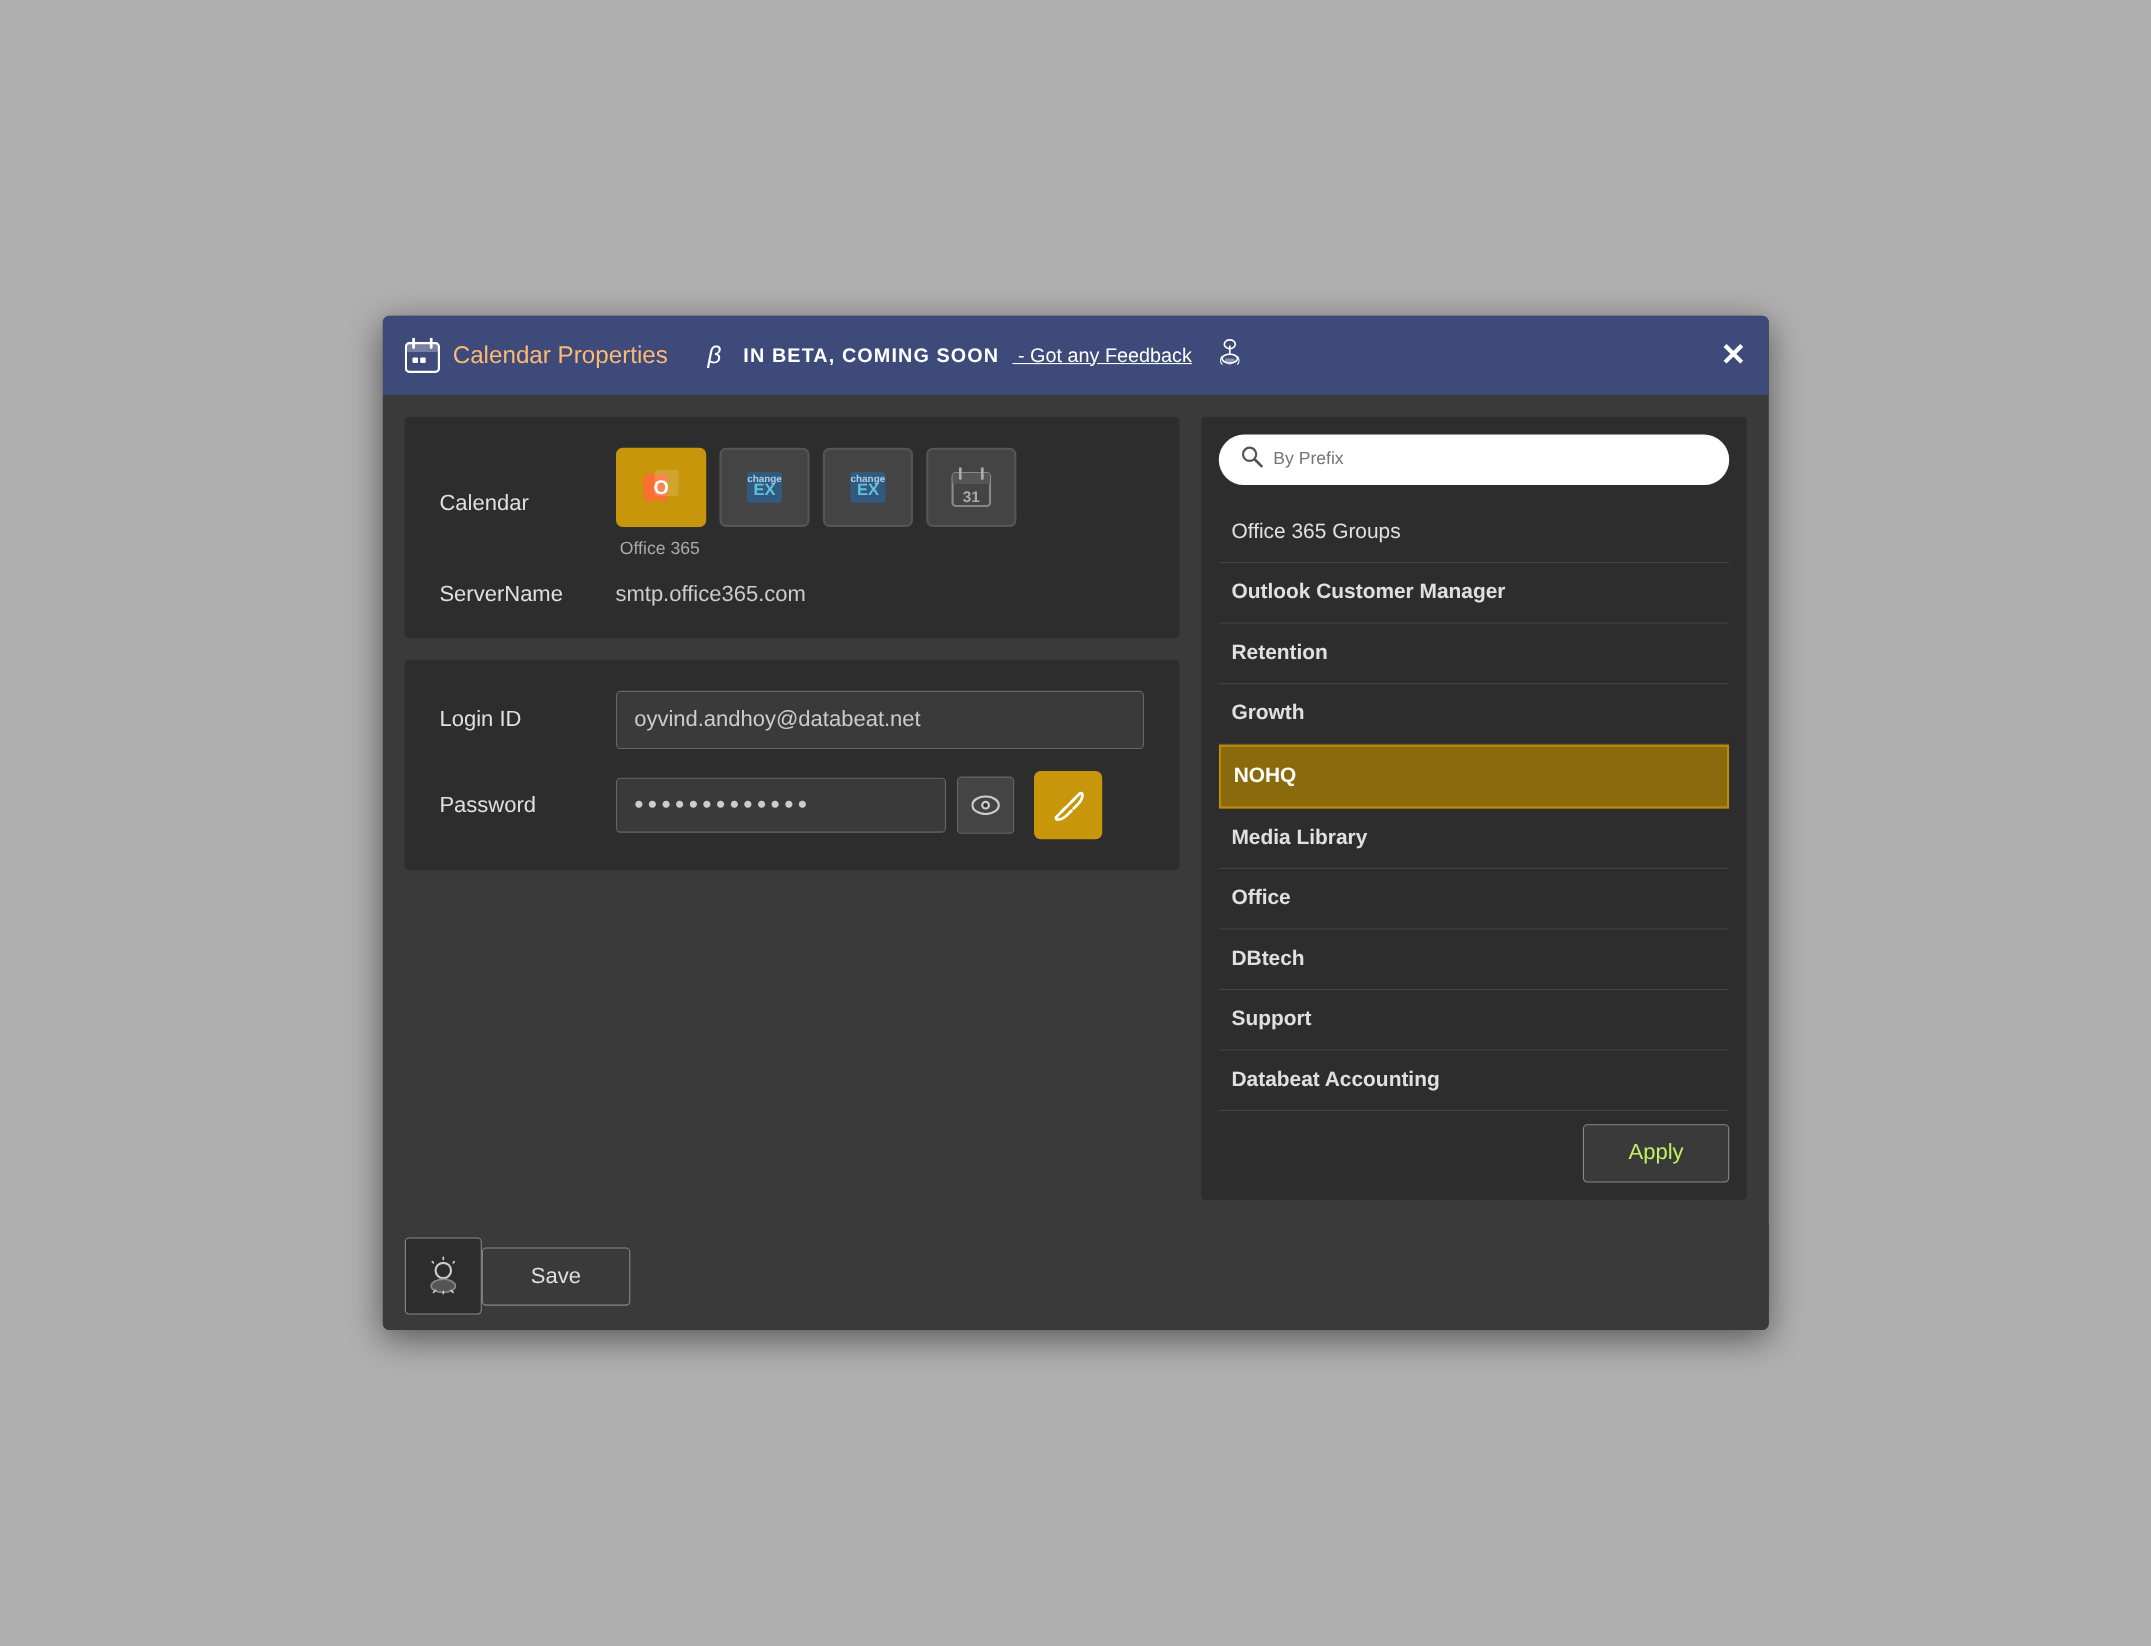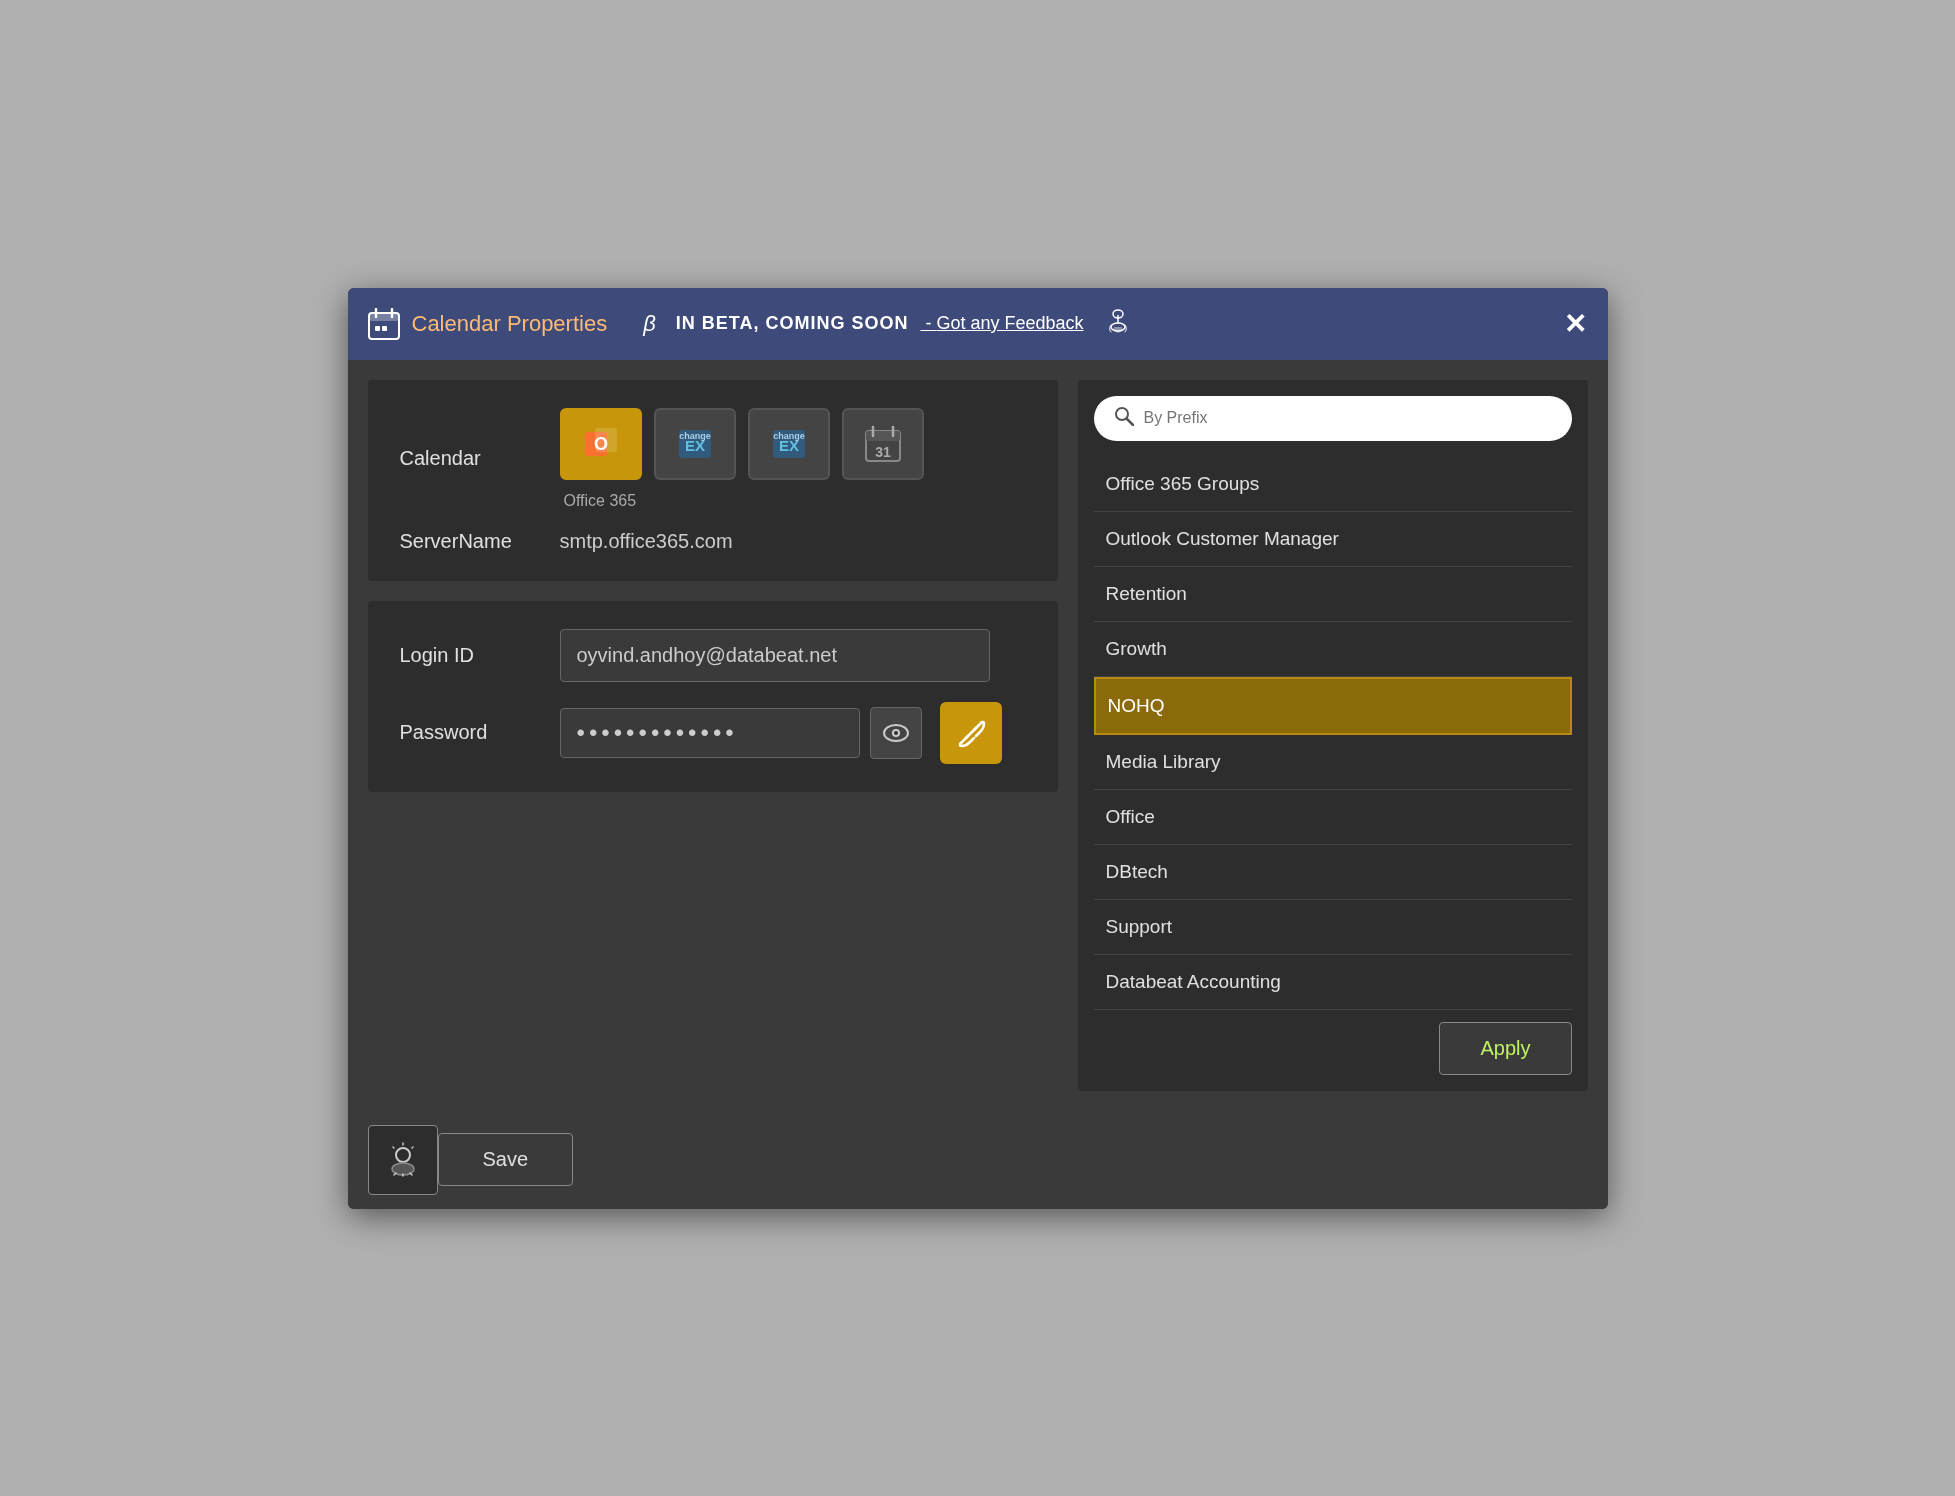--- a/index.html
+++ b/index.html
@@ -140,21 +140,21 @@
       font-size: 20px;
     }
     
     .login-input {
       background: #3a3a3a;
       border: 1.5px solid #666;
       border-radius: 4px;
       color: #ccc;
       font-size: 20px;
       padding: 14px 16px;
-      width: 430px;
+      width: 480px;
     }
     .login-input::placeholder { color: #888; }
     .password-row {
       display: flex;
       align-items: center;
       gap: 10px;
     }
     .password-input {
       background: #3a3a3a;
       border: 1.5px solid #666;
@@ -233,21 +233,21 @@
       border-bottom: 1px solid #444;
       cursor: pointer;
       font-weight: 400;
     }
     .group-item.active {
       background: #8a6a0a;
       border: 2px solid #b88a10;
       color: #fff;
       font-weight: 700;
     }
-    .group-item.bold { font-weight: 400; }
+    .group-item.bold { font-weight: 700; }
     .apply-btn {
       background: #3a3a3a;
       color: #bef264;
       border: 1.5px solid #888;
       border-radius: 4px;
       padding: 14px 40px;
       font-size: 20px;
       cursor: pointer;
       align-self: flex-end;
       margin-top: 12px;

